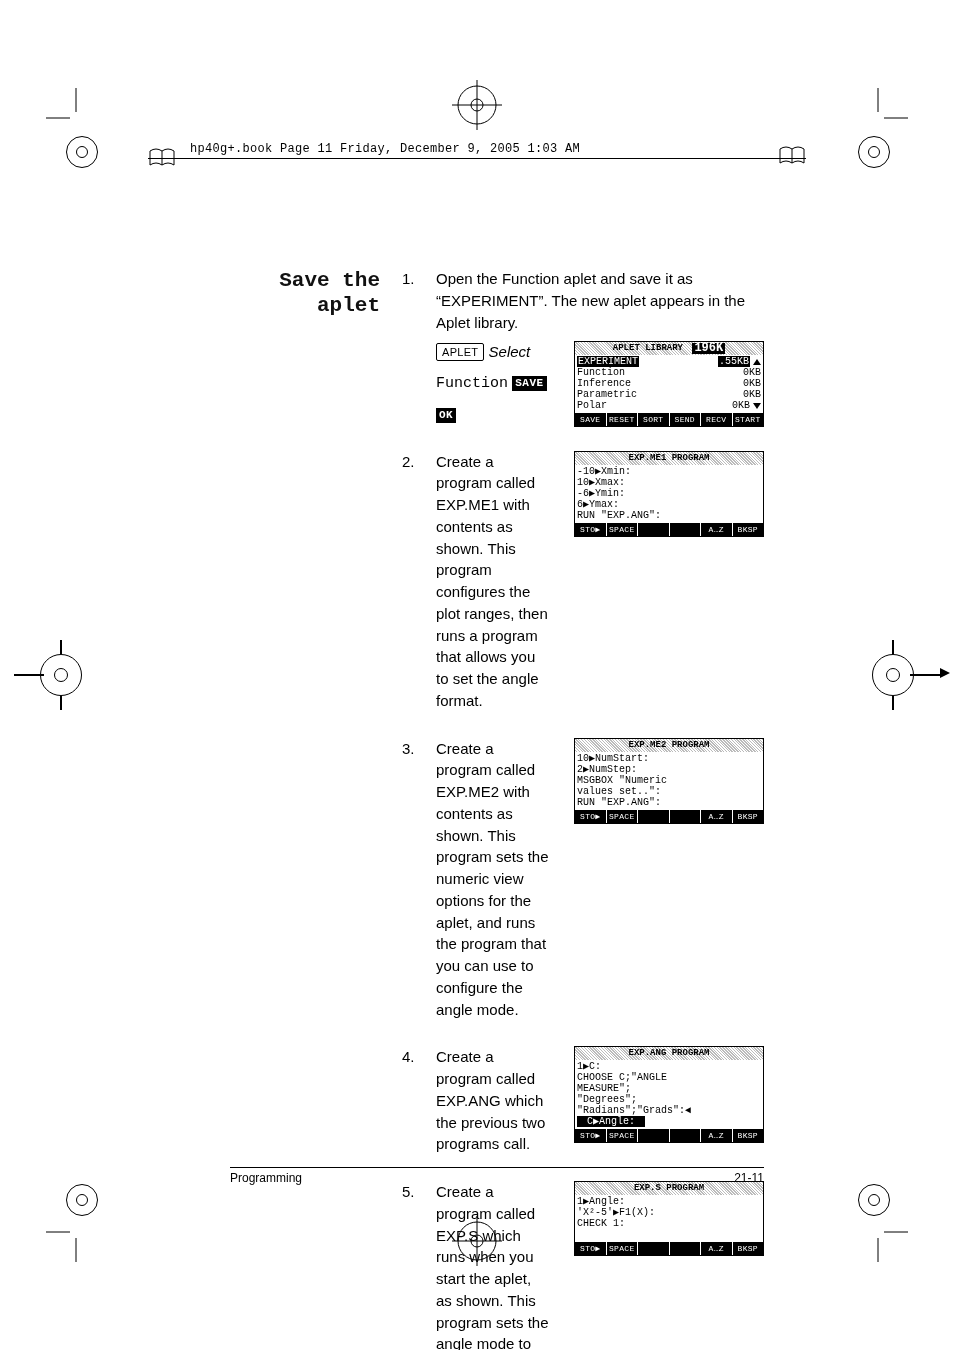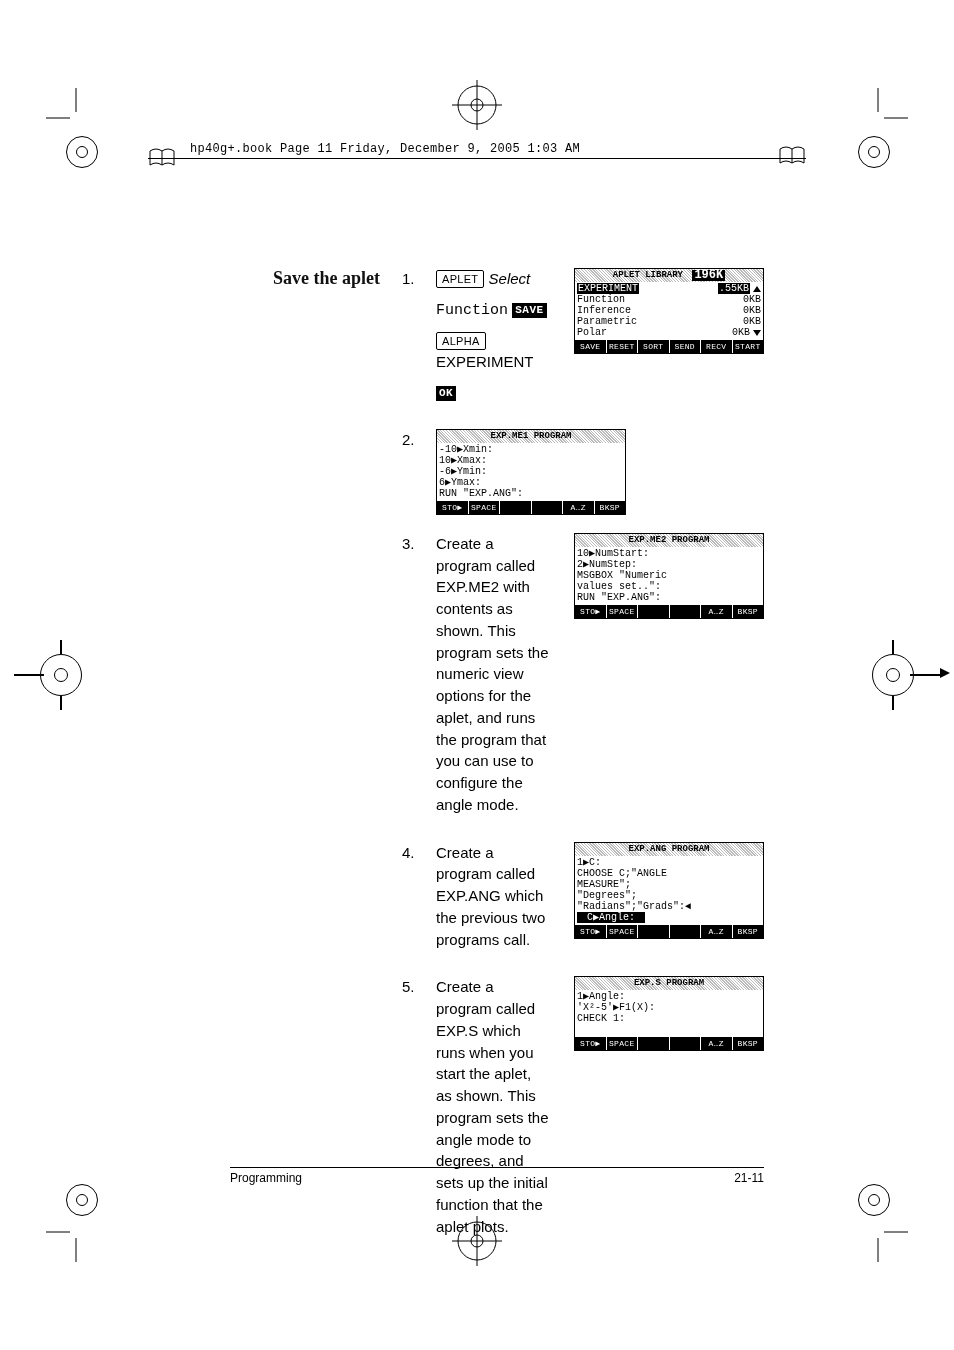--- a/index.html
+++ b/index.html
@@ -31,21 +31,21 @@
   .ring-under.tr{top:136px;right:66px}
   .ring-under.bl{bottom:136px;left:66px}
   .ring-under.br{bottom:136px;right:66px}
   .header-line{position:absolute;top:158px;left:148px;right:148px;height:1px;background:#000}
   .header-book{position:absolute;left:148px;top:158px;transform:translateY(-50%);display:flex;align-items:center;gap:8px}
   .book-icon svg{display:block}
   .header-arrow{position:absolute;right:148px;top:158px;transform:translateY(-50%)}
   .header-text{position:absolute;left:190px;top:142px;font-family:"Courier New",monospace;font-size:12px;letter-spacing:0.3px}
   .content{position:absolute;left:230px;right:190px;top:268px}
   .row{display:flex;align-items:flex-start;gap:22px}
-  .sidelabel{width:150px;font-family:Liberation Serif, serif;font-weight:600;font-size:18px;line-height:1.2;text-align:right;color:#111}
+  .sidelabel{width:150px;font-family:Liberation Mono, monospace;font-weight:600;font-size:21px;line-height:1.2;text-align:right;color:#111}
   .bodycol{flex:1;font-size:15px;line-height:1.45}
   .bodycol p{margin:0 0 8px 0}
   ol.steps{list-style:none;margin:0;padding:0}
   ol.steps>li{display:flex;gap:12px;margin-bottom:18px}
   ol.steps>li .num{min-width:22px;text-align:left}
   ol.steps>li .step{flex:1}
   .keycap{display:inline-block;border:1px solid #000;border-radius:2px;padding:0 5px;font-size:11px;font-family:Arial,sans-serif;line-height:16px;vertical-align:1px;letter-spacing:0.3px}
   .italic{font-style:italic}
   .mono{font-family:"Courier New",monospace;font-size:15px;white-space:pre}
   .menulabel{display:inline-block;background:#000;color:#fff;font-family:"Courier New",monospace;font-size:11px;padding:1px 3px;line-height:13px;vertical-align:1px;font-weight:bold;letter-spacing:0.5px}
@@ -174,35 +174,32 @@
   <div class="content">
 
     <div class="row">
       <div class="sidelabel">Save the aplet</div>
       <div class="bodycol">
         <ol class="steps">
 
           <li>
             <span class="num">1.</span>
             <div class="step">
+              <p>Open the Function aplet and save it as “EXPERIMENT”. The new aplet appears in the Aplet library.</p>
               <div class="stepflex">
                 <div class="steptext">
                   <p>
                     <span class="keycap">APLET</span>
                     <span class="italic">Select</span>
                   </p>
                   <p>
                     <span class="mono">Function</span>
                     <span class="menulabel">SAVE</span>
                   </p>
                   <p>
-                    <span class="keycap">ALPHA</span>
-                    <span>EXPERIMENT</span>
-                  </p>
-                  <p>
                     <span class="menulabel">OK</span>
                   </p>
                 </div>
 
                 <div class="shot">
                   <div class="title"><span>APLET LIBRARY</span>&nbsp;<span class="pill">196K</span></div>
                   <div class="body">
                     <div class="row1">
                         <span class="sel">EXPERIMENT</span>
                         <span><span class="sel">.55KB</span><span class="updn upd"></span></span>
@@ -234,20 +231,23 @@
                   </div>
                 </div>
               </div>
             </div>
           </li>
 
           <li>
             <span class="num">2.</span>
             <div class="step">
               <div class="stepflex">
+                <div class="steptext">
+                    <p>Create a program called EXP.ME1 with contents as shown. This program configures the plot ranges, then runs a program that allows you to set the angle format.</p>
+                  </div>
                 <div class="shot">
                   <div class="title">
                       <span>EXP.ME1 PROGRAM</span>
                     </div>
                   <div class="body">
                     <div>-10▶Xmin:</div>
                     <div>10▶Xmax:</div>
                     <div>-6▶Ymin:</div>
                     <div>6▶Ymax:</div>
                     <div>RUN "EXP.ANG":</div>

